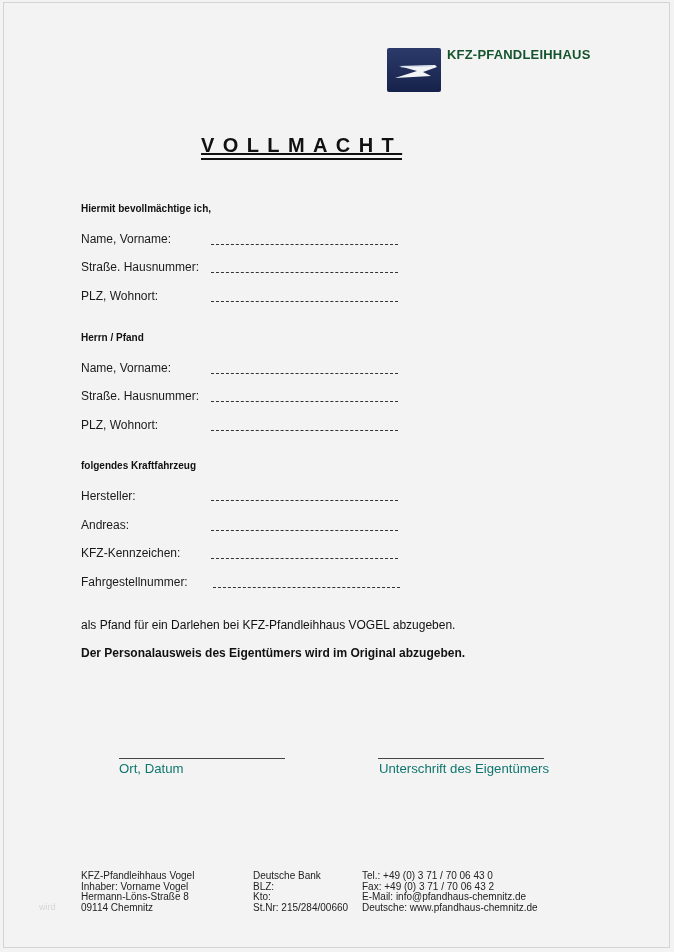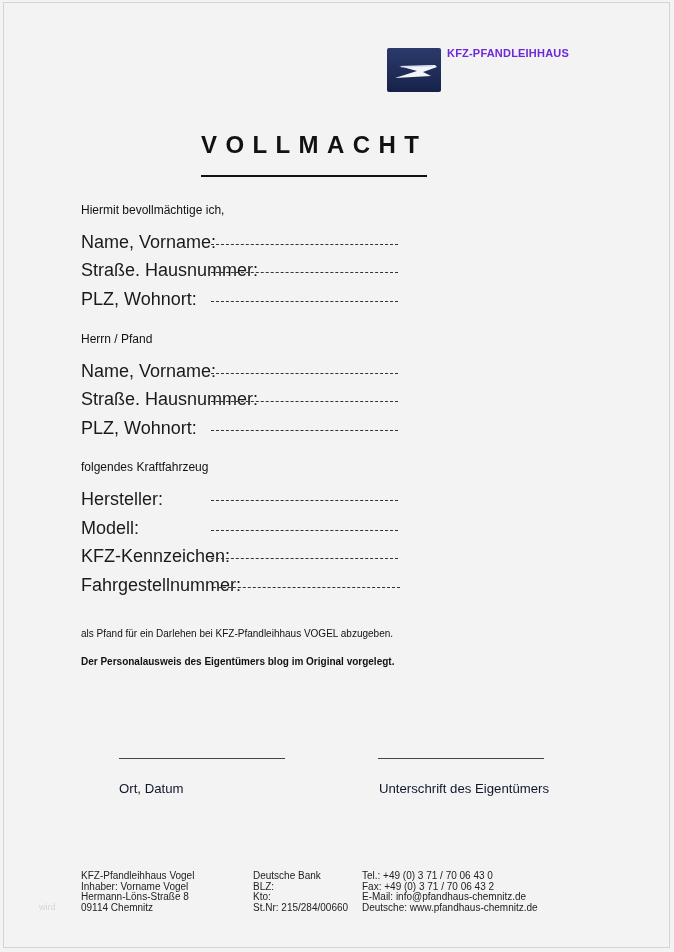--- a/index.html
+++ b/index.html
@@ -12,43 +12,43 @@
   .page-border {
     position:absolute; left:3px; top:2px; width:667px; height:946px;
     border:1px solid #d4d4d4; box-sizing:border-box;
   }
   .logo { position:absolute; left:387px; top:47px; width:230px; height:46px; }
   .logo-badge {
     position:absolute; left:0; top:1px; width:54px; height:44px;
     background:linear-gradient(#2b3a6a,#16224a); border-radius:2px;
   }
   .logo-top {
-    position:absolute; left:60px; top:0; font-size:11px; font-weight:bold;
-    color:#6d28d9; letter-spacing:0.2px; white-space:nowrap;
+    position:absolute; left:60px; top:0; font-size:13px; font-weight:bold;
+    color:#14532d; letter-spacing:0.2px; white-space:nowrap;
   }
   .logo-main {
     position:absolute; left:58px; top:10px; font-size:36px; font-weight:900;
     color:#1b2650; letter-spacing:-0.5px; line-height:36px; white-space:nowrap;
     transform:scaleY(0.98);
   }
   .title {
-    position:absolute; left:201px; top:133px; font-size:24px; font-weight:bold;
-    letter-spacing:8.4px; border-bottom:2px solid #111; padding-bottom:18px;
-    white-space:nowrap; line-height:24px;
+    position:absolute; left:201px; top:133px; font-size:20px; font-weight:bold;
+    letter-spacing:8.4px; border-bottom:2px solid #111; padding-bottom:1px;
+    white-space:nowrap; line-height:24px;text-decoration:underline;
   }
-  .heading { position:absolute; left:81px; font-size:12px; font-weight:normal; white-space:nowrap; }
-  .label { position:absolute; left:81px; font-size:18px; color:#1a1a1a; white-space:nowrap; }
+  .heading { position:absolute; left:81px; font-size:10px; font-weight:bold; white-space:nowrap; }
+  .label { position:absolute; left:81px; font-size:12px; color:#1a1a1a; white-space:nowrap; }
   .blank {
     position:absolute; left:211px; width:187px; height:0;
     border-bottom:1px dashed #333;
   }
-  .text { position:absolute; left:81px; font-size:10px; white-space:nowrap;margin-top:10px; }
+  .text { position:absolute; left:81px; font-size:12px; white-space:nowrap; }
   .bold { font-weight:bold; }
   .sig-line { position:absolute; height:0; border-bottom:1px solid #444; }
-  .sig-label { position:absolute; font-size:13.2px; white-space:nowrap; color:#0f172a;margin-top:20px; }
+  .sig-label { position:absolute; font-size:13.2px; white-space:nowrap; color:#0f766e; }
   .footer-col { position:absolute; top:871px; font-size:10px; line-height:10.5px; color:#222; white-space:nowrap; }
   .watermark { position:absolute; left:39px; top:902px; font-size:9px; color:#d6d6d6; }
 </style>
 </head>
 <body>
 
 <div class="page-border"></div>
 
 <div class="logo">
   <div class="logo-badge">
@@ -74,29 +74,29 @@
 <div class="label" style="top:361px">Name, Vorname:</div>
 <div class="blank" style="top:373px"></div>
 <div class="label" style="top:389px">Straße. Hausnummer:</div>
 <div class="blank" style="top:401px"></div>
 <div class="label" style="top:418px">PLZ, Wohnort:</div>
 <div class="blank" style="top:430px"></div>
 
 <div class="heading" style="top:460px">folgendes Kraftfahrzeug</div>
 <div class="label" style="top:489px">Hersteller:</div>
 <div class="blank" style="top:500px"></div>
-<div class="label" style="top:518px">Modell:</div>
+<div class="label" style="top:518px">Andreas:</div>
 <div class="blank" style="top:530px"></div>
 <div class="label" style="top:546px">KFZ-Kennzeichen:</div>
 <div class="blank" style="top:558px"></div>
 <div class="label" style="top:575px">Fahrgestellnummer:</div>
 <div class="blank" style="top:587px; left:213px"></div>
 
 <div class="text" style="top:618px">als Pfand für ein Darlehen bei KFZ-Pfandleihhaus VOGEL abzugeben.</div>
-<div class="text bold" style="top:646px">Der Personalausweis des Eigentümers blog im Original vorgelegt.</div>
+<div class="text bold" style="top:646px">Der Personalausweis des Eigentümers wird im Original abzugeben.</div>
 
 <div class="sig-line" style="left:119px; top:758px; width:166px"></div>
 <div class="sig-label" style="left:119px; top:761px">Ort, Datum</div>
 <div class="sig-line" style="left:378px; top:758px; width:166px"></div>
 <div class="sig-label" style="left:379px; top:761px">Unterschrift des Eigentümers</div>
 
 <div class="watermark">wird</div>
 
 <div class="footer-col" style="left:81px">
   <div>KFZ-Pfandleihhaus Vogel</div>

